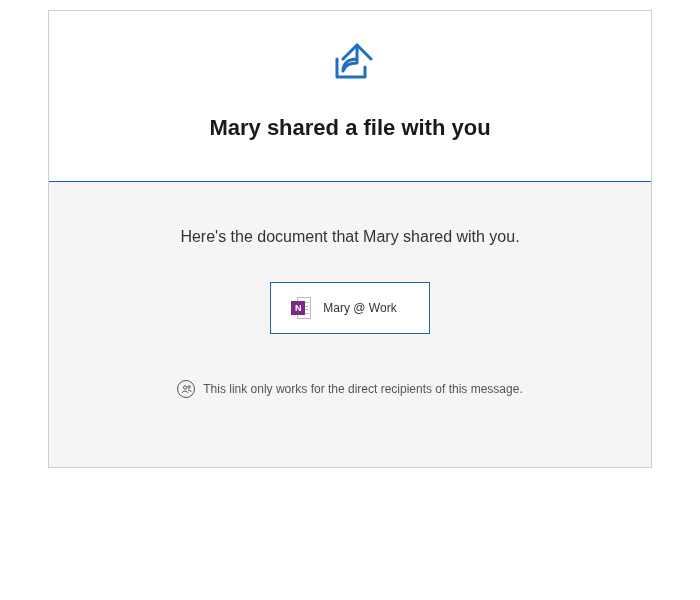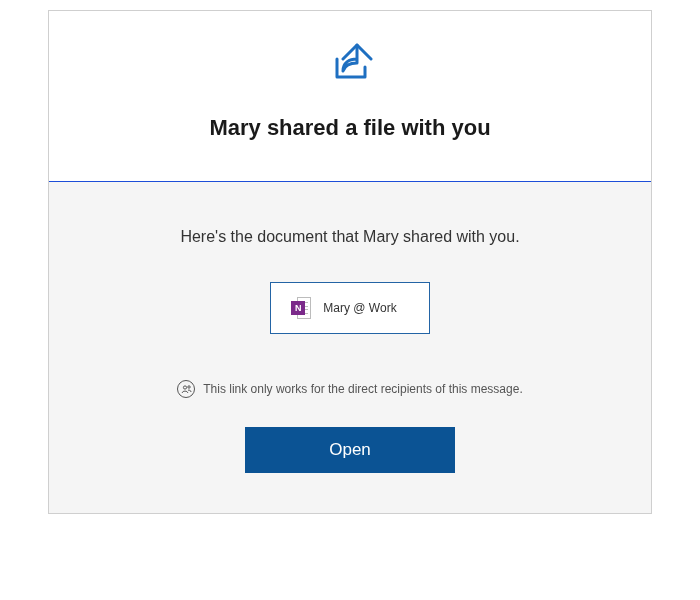--- a/index.html
+++ b/index.html
@@ -164,16 +164,15 @@
         <svg width="11" height="11" viewBox="0 0 11 11" fill="none" stroke="#555" stroke-width="1">
           <circle cx="4" cy="3.5" r="1.6"></circle>
           <path d="M1.2 9 C1.2 6.5 6.8 6.5 6.8 9"></path>
           <circle cx="8" cy="3" r="1.2"></circle>
           <path d="M7 6.2 C8.5 5.8 10 6.5 10 8"></path>
         </svg>
       </span>
       <span>This link only works for the direct recipients of this message.</span>
     </div>
 
-    <button class="open-btn">Open</button>
   </div>
 
 </div>
 
 </body></html>

